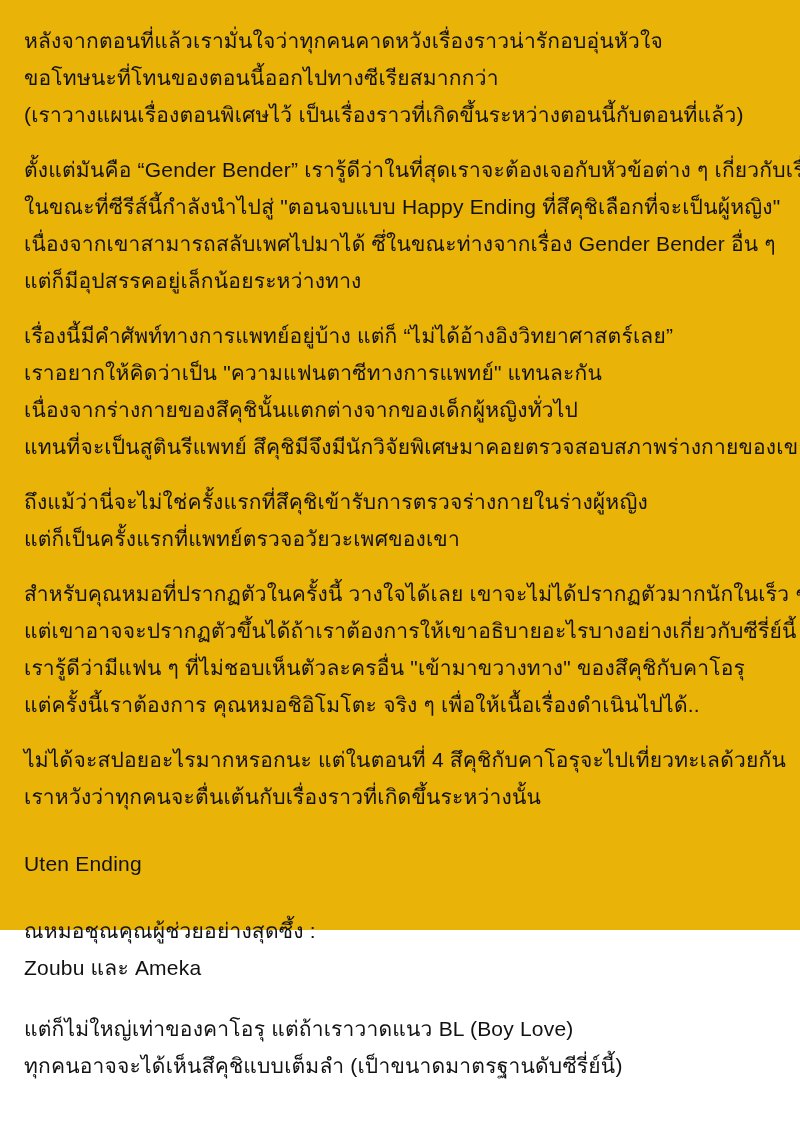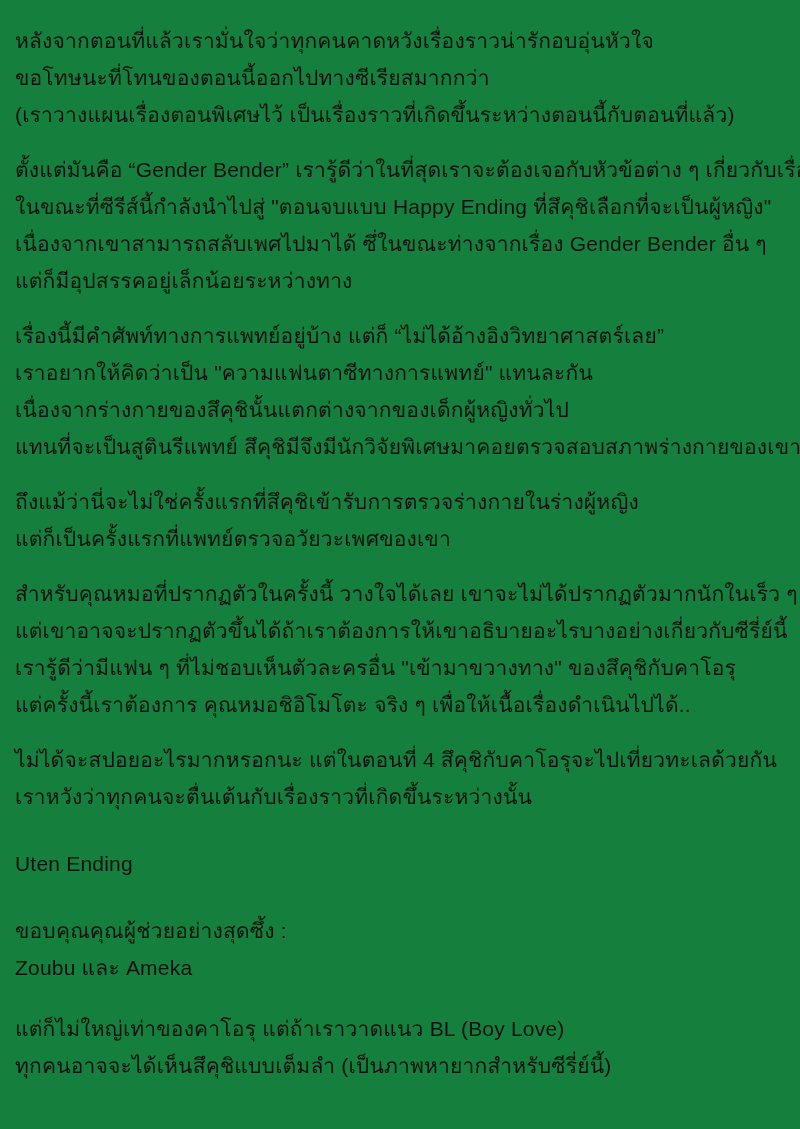--- a/index.html
+++ b/index.html
@@ -9,23 +9,23 @@
   }
   body {
     width: 800px;
     height: 1129px;
     overflow: hidden;
     font-family: "Liberation Sans", "DejaVu Sans", sans-serif;
   }
   .page {
     box-sizing: border-box;
     width: 800px;
-    height: 1129px;
-    padding: 22px 20px 0 15px;
-    background: #15803d;
+    height: 930px;
+    padding: 22px 20px 0 24px;
+    background: #eab308;
     color: #111111;
   }
   .paragraph {
     margin: 0 0 18px 0;
   }
   .paragraph.gap-lg {
     margin-bottom: 30px;
   }
   .paragraph.gap-md {
     margin-bottom: 24px;
@@ -78,22 +78,22 @@
   <div class="paragraph gap-lg">
     <div class="line">ไม่ได้จะสปอยอะไรมากหรอกนะ แต่ในตอนที่ 4 สึคุชิกับคาโอรุจะไปเที่ยวทะเลด้วยกัน</div>
     <div class="line">เราหวังว่าทุกคนจะตื่นเต้นกับเรื่องราวที่เกิดขึ้นระหว่างนั้น</div>
   </div>
 
   <div class="paragraph gap-lg">
     <div class="line">Uten Ending</div>
   </div>
 
   <div class="paragraph gap-md">
-    <div class="line">ขอบคุณคุณผู้ช่วยอย่างสุดซึ้ง :</div>
+    <div class="line">ณหมอชุณคุณผู้ช่วยอย่างสุดซึ้ง :</div>
     <div class="line">Zoubu และ Ameka</div>
   </div>
 
   <div class="paragraph">
     <div class="line">แต่ก็ไม่ใหญ่เท่าของคาโอรุ แต่ถ้าเราวาดแนว BL (Boy Love)</div>
-    <div class="line">ทุกคนอาจจะได้เห็นสึคุชิแบบเต็มลำ (เป็นภาพหายากสำหรับซีรี่ย์นี้)</div>
+    <div class="line">ทุกคนอาจจะได้เห็นสึคุชิแบบเต็มลำ (เป็าขนาดมาตรฐานดับซีรี่ย์นี้)</div>
   </div>
 
 </div>
 
 </body></html>

